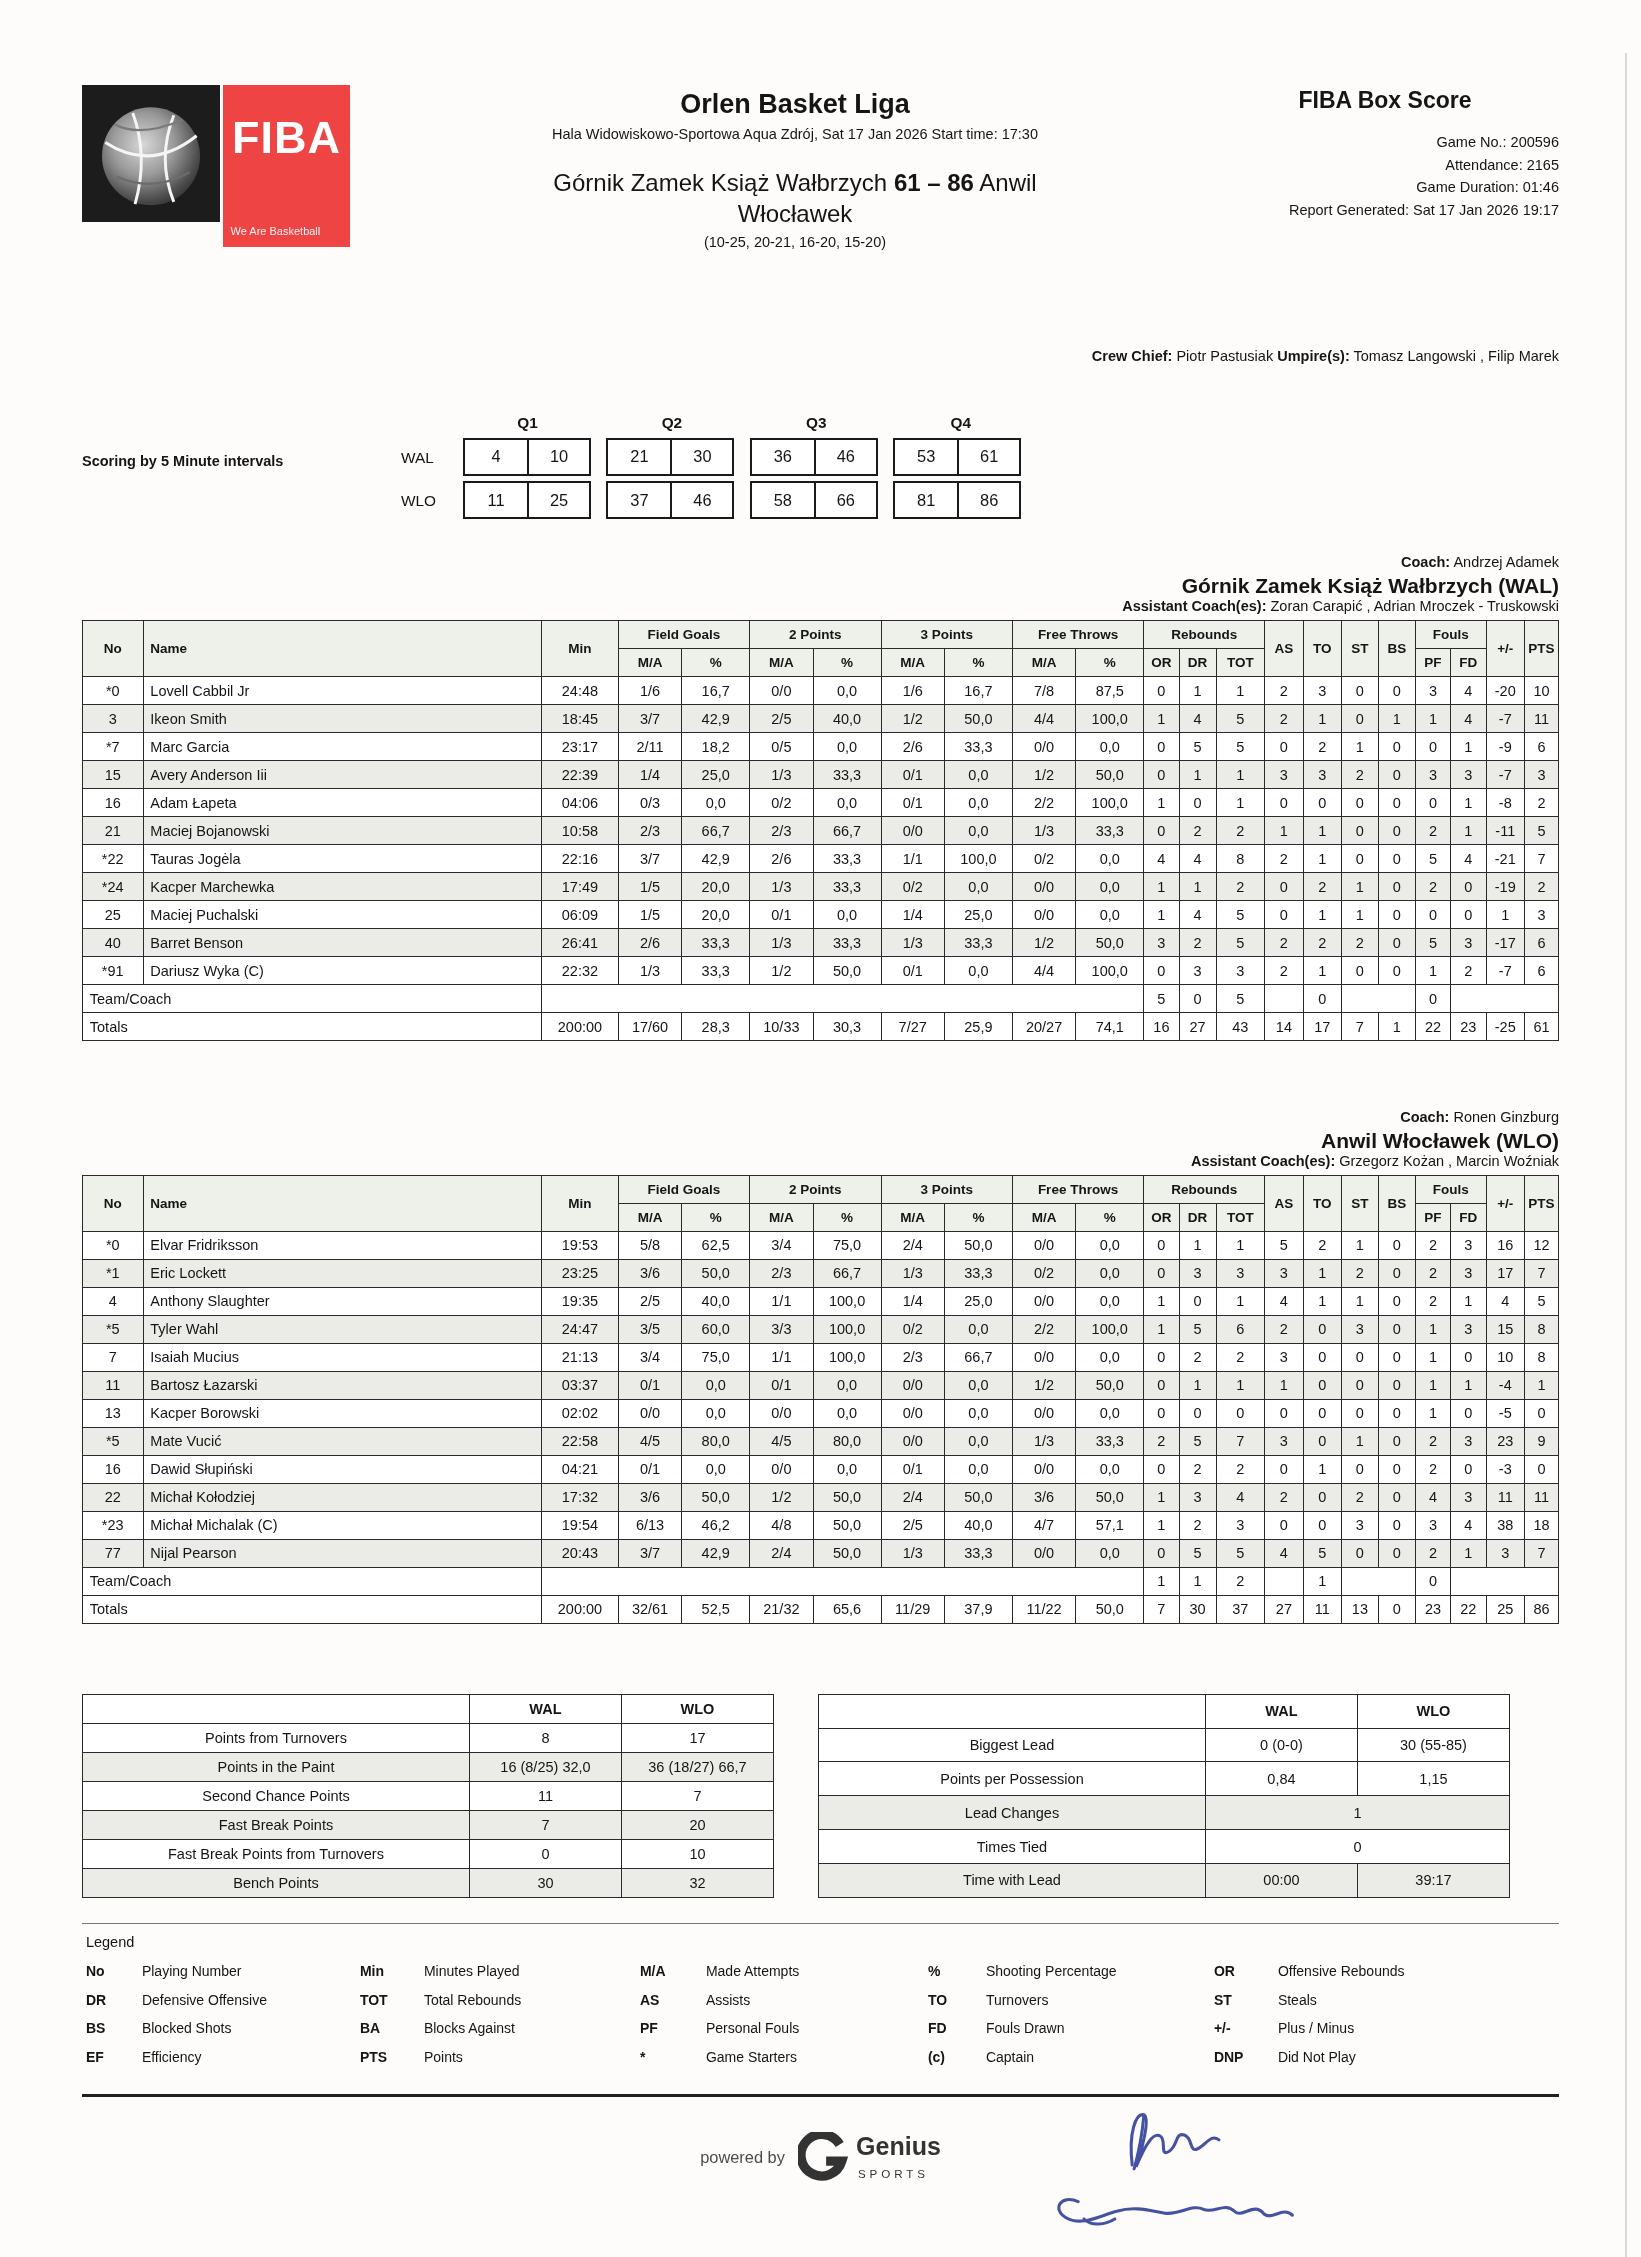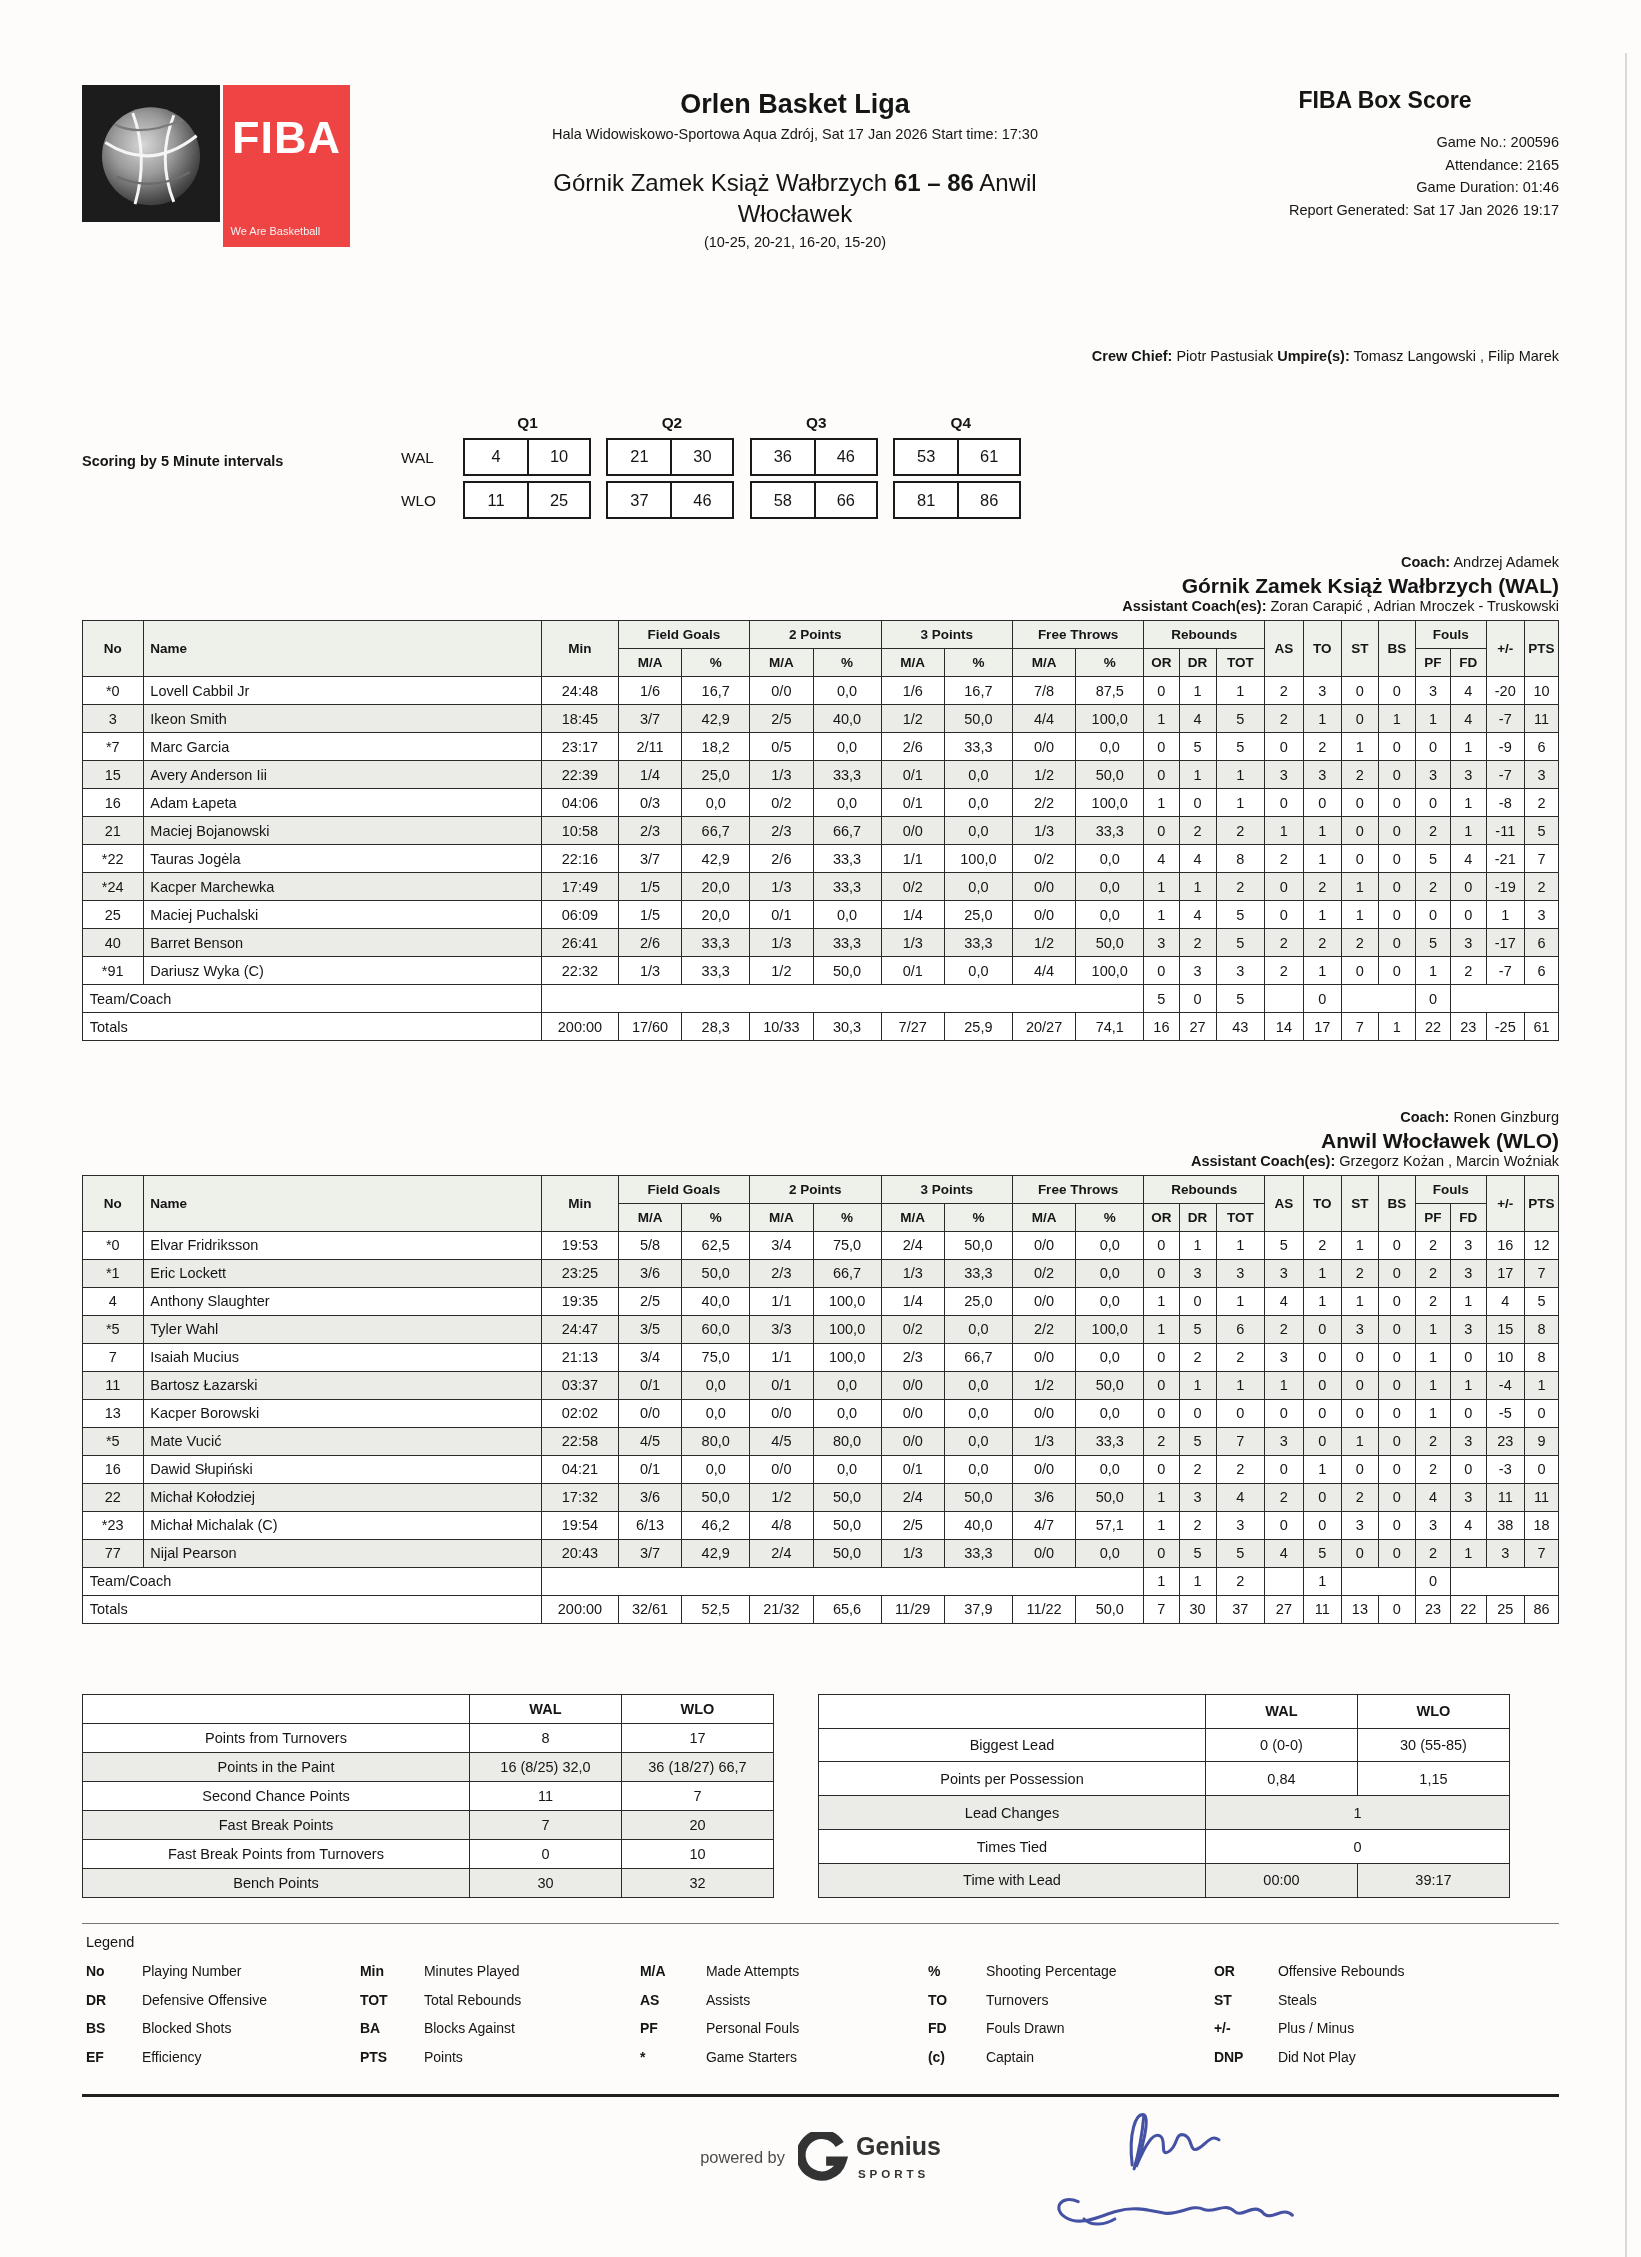--- a/index.html
+++ b/index.html
@@ -73,21 +73,21 @@
   .legend-title { font-size: 14.5px; margin-bottom: 13.5px; }
   .legend-grid { display: grid; grid-template-columns: 56px 218px 64px 216px 66px 222px 58px 228px 64px 1fr; row-gap: 12.6px; font-size: 14px; }
   .legend-abbr { font-weight: bold; }
 
   
   .footer { position: absolute; left: 0; top: 2132px; width: 100%; display: flex; justify-content: center; align-items: center; gap: 13.5px; }
   .powered-by { font-size: 16.4px; color: #4c4c4c; }
   .genius-mark { display:flex; align-items:center; gap: 7.7px; }
   .genius-words { text-align: left; }
   .genius-name { font-size: 25px; font-weight: bold; color: #333; line-height: 1; }
-  .genius-sub { font-size: 11.6px; letter-spacing: 3.9px; color: #333; margin-top: 8px; padding-left: 1.9px; font-weight: bold; }
+  .genius-sub { font-size: 11.6px; letter-spacing: 3.9px; color: #333; margin-top: 8px; padding-left: 1.9px; }
   .signature { position: absolute; right: 285px; top: 2105px; }
 </style>
 </head>
 <body>
 
 <div class="page">
   <div class="content">
 
     <div class="header-row">
       <div class="fiba-logo">

